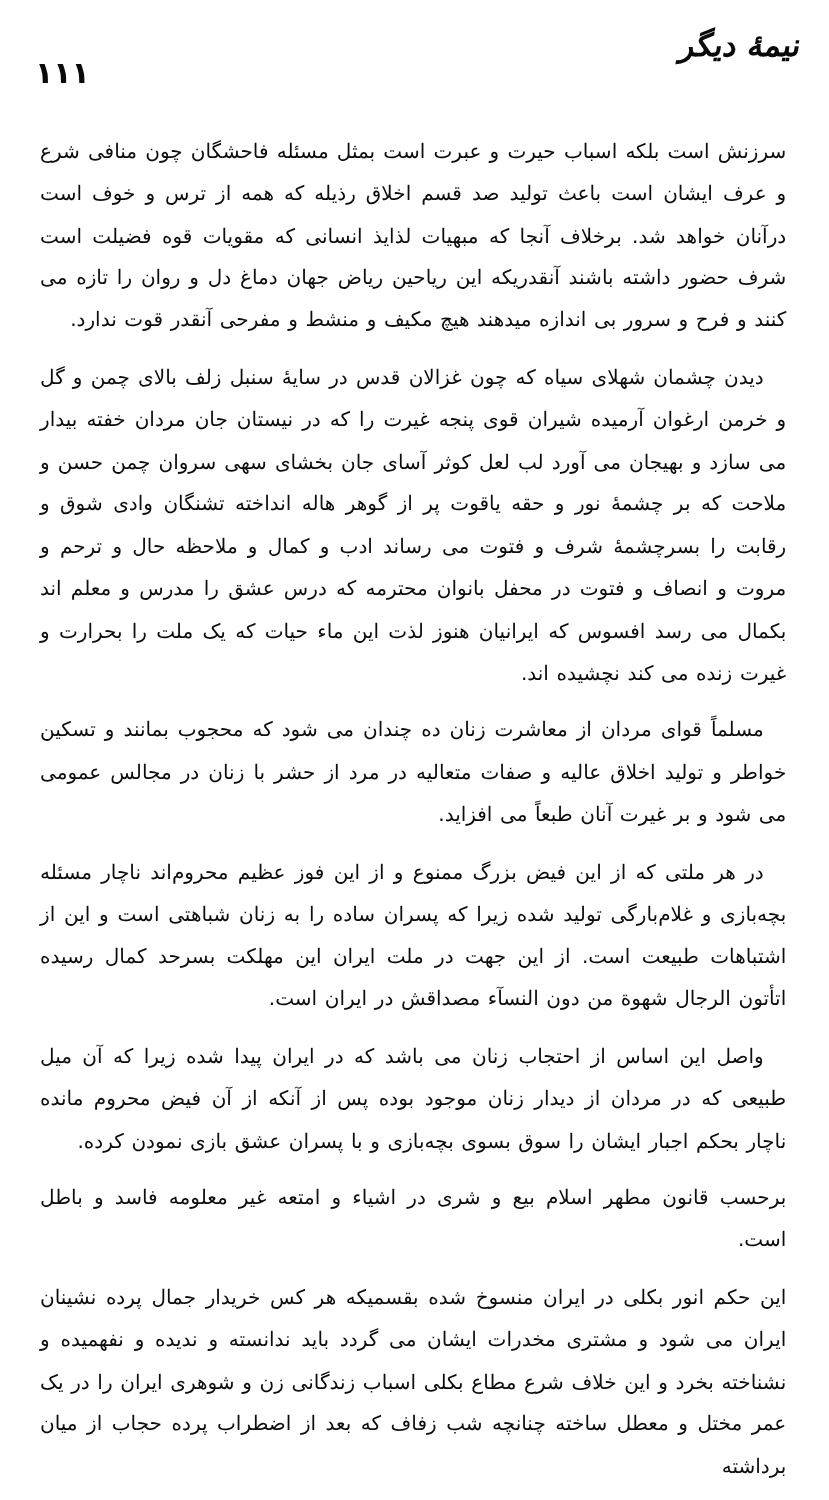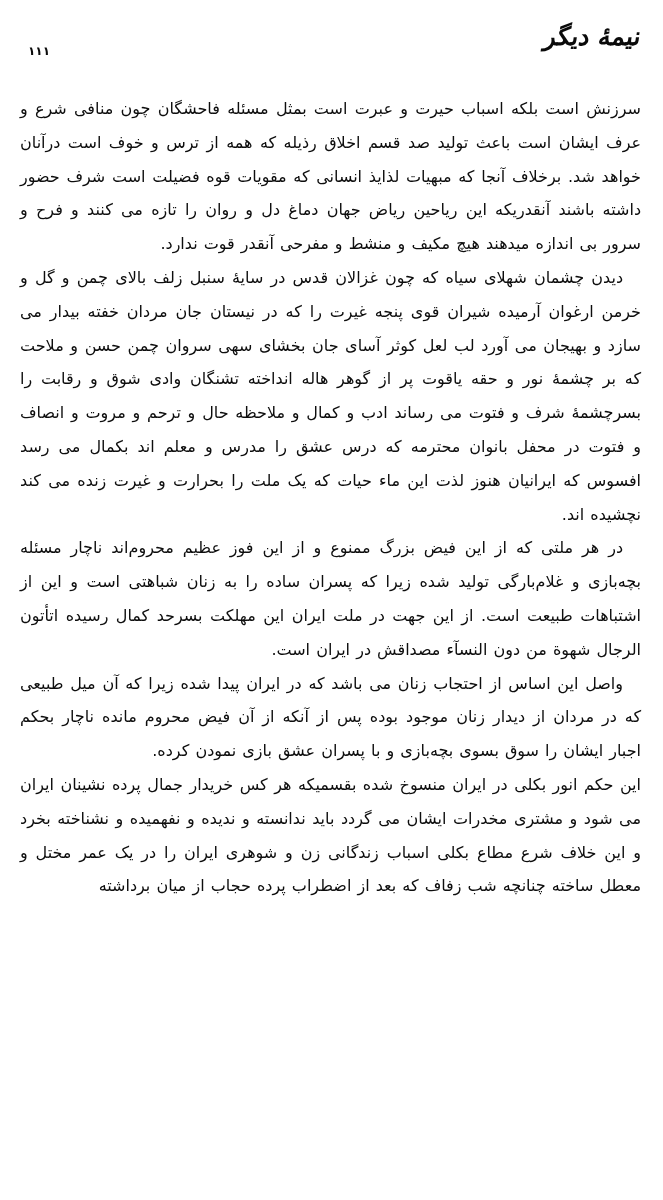--- a/index.html
+++ b/index.html
@@ -34,32 +34,32 @@
     font-weight: bold;
     font-style: italic;
     letter-spacing: -1px;
     transform: skewX(6deg);
     color: #0a0a0a;
   }
   .page-number {
     position: absolute;
     top: 26px;
     left: 8px;
-    font-size: 12px;
+    font-size: 24px;
     font-weight: bold;
     letter-spacing: 3px;
     color: #0a0a0a;
   }
   .body-text {
     direction: rtl;
     text-align: justify;
     text-justify: inter-word;
   }
   .para {
-    margin: 0;
+    margin: 12px;
     font-size: 16px;
     line-height: 33.8px;
     font-weight: 500;
     word-spacing: 1px;
   }
   .para.indent {
     text-indent: 18px;
   }
 </style>
 </head>
@@ -68,18 +68,20 @@
 <div class="page">
 
   <div class="header">
     <div class="book-title">نیمۀ دیگر</div>
     <div class="page-number">۱۱۱</div>
   </div>
 
   <div class="body-text">
     <p class="para">سرزنش است بلکه اسباب حیرت و عبرت است بمثل مسئله فاحشگان چون منافی شرع و عرف ایشان است باعث تولید صد قسم اخلاق رذیله که همه از ترس و خوف است درآنان خواهد شد. برخلاف آنجا که مبهیات لذایذ انسانی که مقویات قوه فضیلت است شرف حضور داشته باشند آنقدریکه این ریاحین ریاض جهان دماغ دل و روان را تازه می کنند و فرح و سرور بی اندازه میدهند هیچ مکیف و منشط و مفرحی آنقدر قوت ندارد.</p>
     <p class="para indent">دیدن چشمان شهلای سیاه که چون غزالان قدس در سایۀ سنبل زلف بالای چمن و گل و خرمن ارغوان آرمیده شیران قوی پنجه غیرت را که در نیستان جان مردان خفته بیدار می سازد و بهیجان می آورد لب لعل کوثر آسای جان بخشای سهی سروان چمن حسن و ملاحت که بر چشمۀ نور و حقه یاقوت پر از گوهر هاله انداخته تشنگان وادی شوق و رقابت را بسرچشمۀ شرف و فتوت می رساند ادب و کمال و ملاحظه حال و ترحم و مروت و انصاف و فتوت در محفل بانوان محترمه که درس عشق را مدرس و معلم اند بکمال می رسد افسوس که ایرانیان هنوز لذت این ماء حیات که یک ملت را بحرارت و غیرت زنده می کند نچشیده اند.</p>
+    <p class="para indent">مسلماً قوای مردان از معاشرت زنان ده چندان می شود که محجوب بمانند و تسکین خواطر و تولید اخلاق عالیه و صفات متعالیه در مرد از حشر با زنان در مجالس عمومی می شود و بر غیرت آنان طبعاً می افزاید.</p>
     <p class="para indent">در هر ملتی که از این فیض بزرگ ممنوع و از این فوز عظیم محروم‌اند ناچار مسئله بچه‌بازی و غلام‌بارگی تولید شده زیرا که پسران ساده را به زنان شباهتی است و این از اشتباهات طبیعت است. از این جهت در ملت ایران این مهلکت بسرحد کمال رسیده اتأتون الرجال شهوة من دون النسآء مصداقش در ایران است.</p>
     <p class="para indent">واصل این اساس از احتجاب زنان می باشد که در ایران پیدا شده زیرا که آن میل طبیعی که در مردان از دیدار زنان موجود بوده پس از آنکه از آن فیض محروم مانده ناچار بحکم اجبار ایشان را سوق بسوی بچه‌بازی و با پسران عشق بازی نمودن کرده.</p>
+    <p class="para">برحسب قانون مطهر اسلام بیع و شری در اشیاء و امتعه غیر معلومه فاسد و باطل است.</p>
     <p class="para">این حکم انور بکلی در ایران منسوخ شده بقسمیکه هر کس خریدار جمال پرده نشینان ایران می شود و مشتری مخدرات ایشان می گردد باید ندانسته و ندیده و نفهمیده و نشناخته بخرد و این خلاف شرع مطاع بکلی اسباب زندگانی زن و شوهری ایران را در یک عمر مختل و معطل ساخته چنانچه شب زفاف که بعد از اضطراب پرده حجاب از میان برداشته</p>
   </div>
 
 </div>
 
 </body></html>

